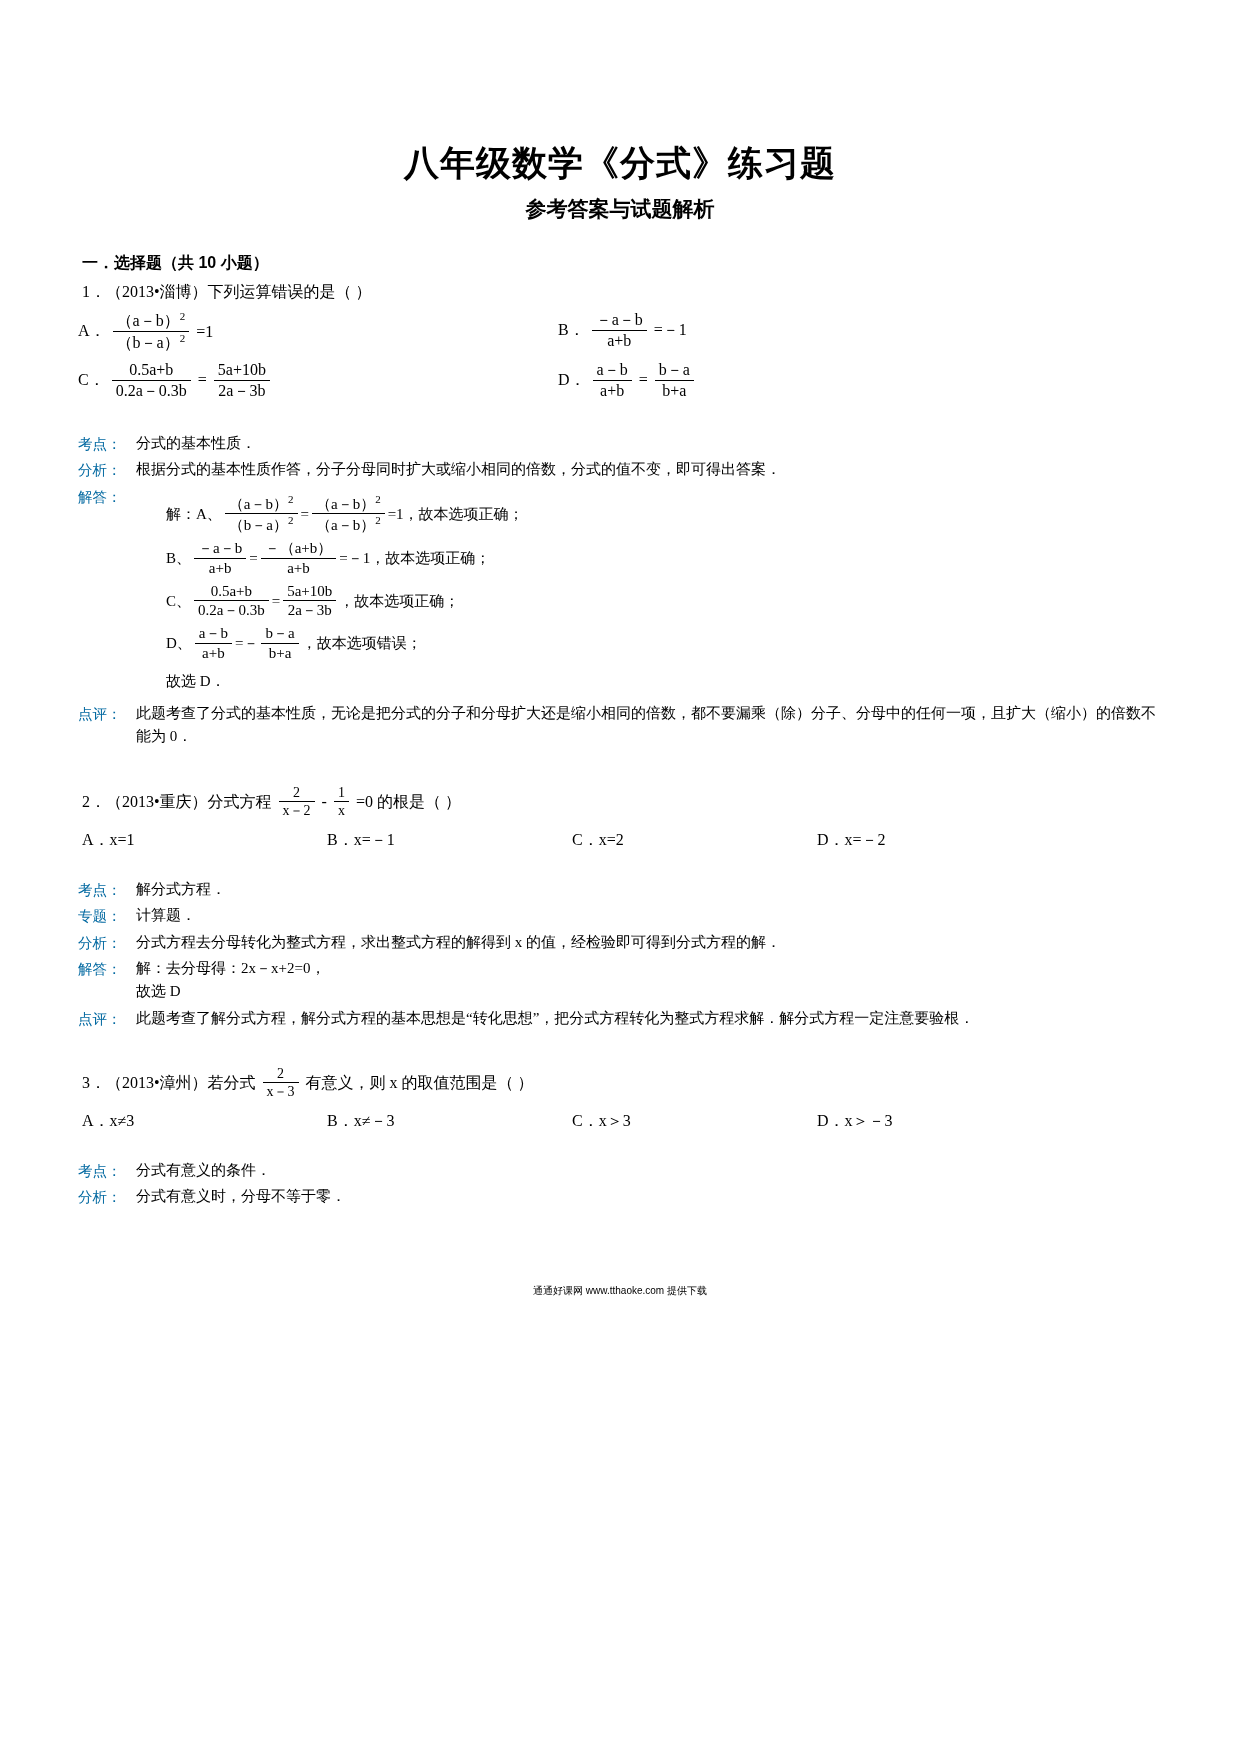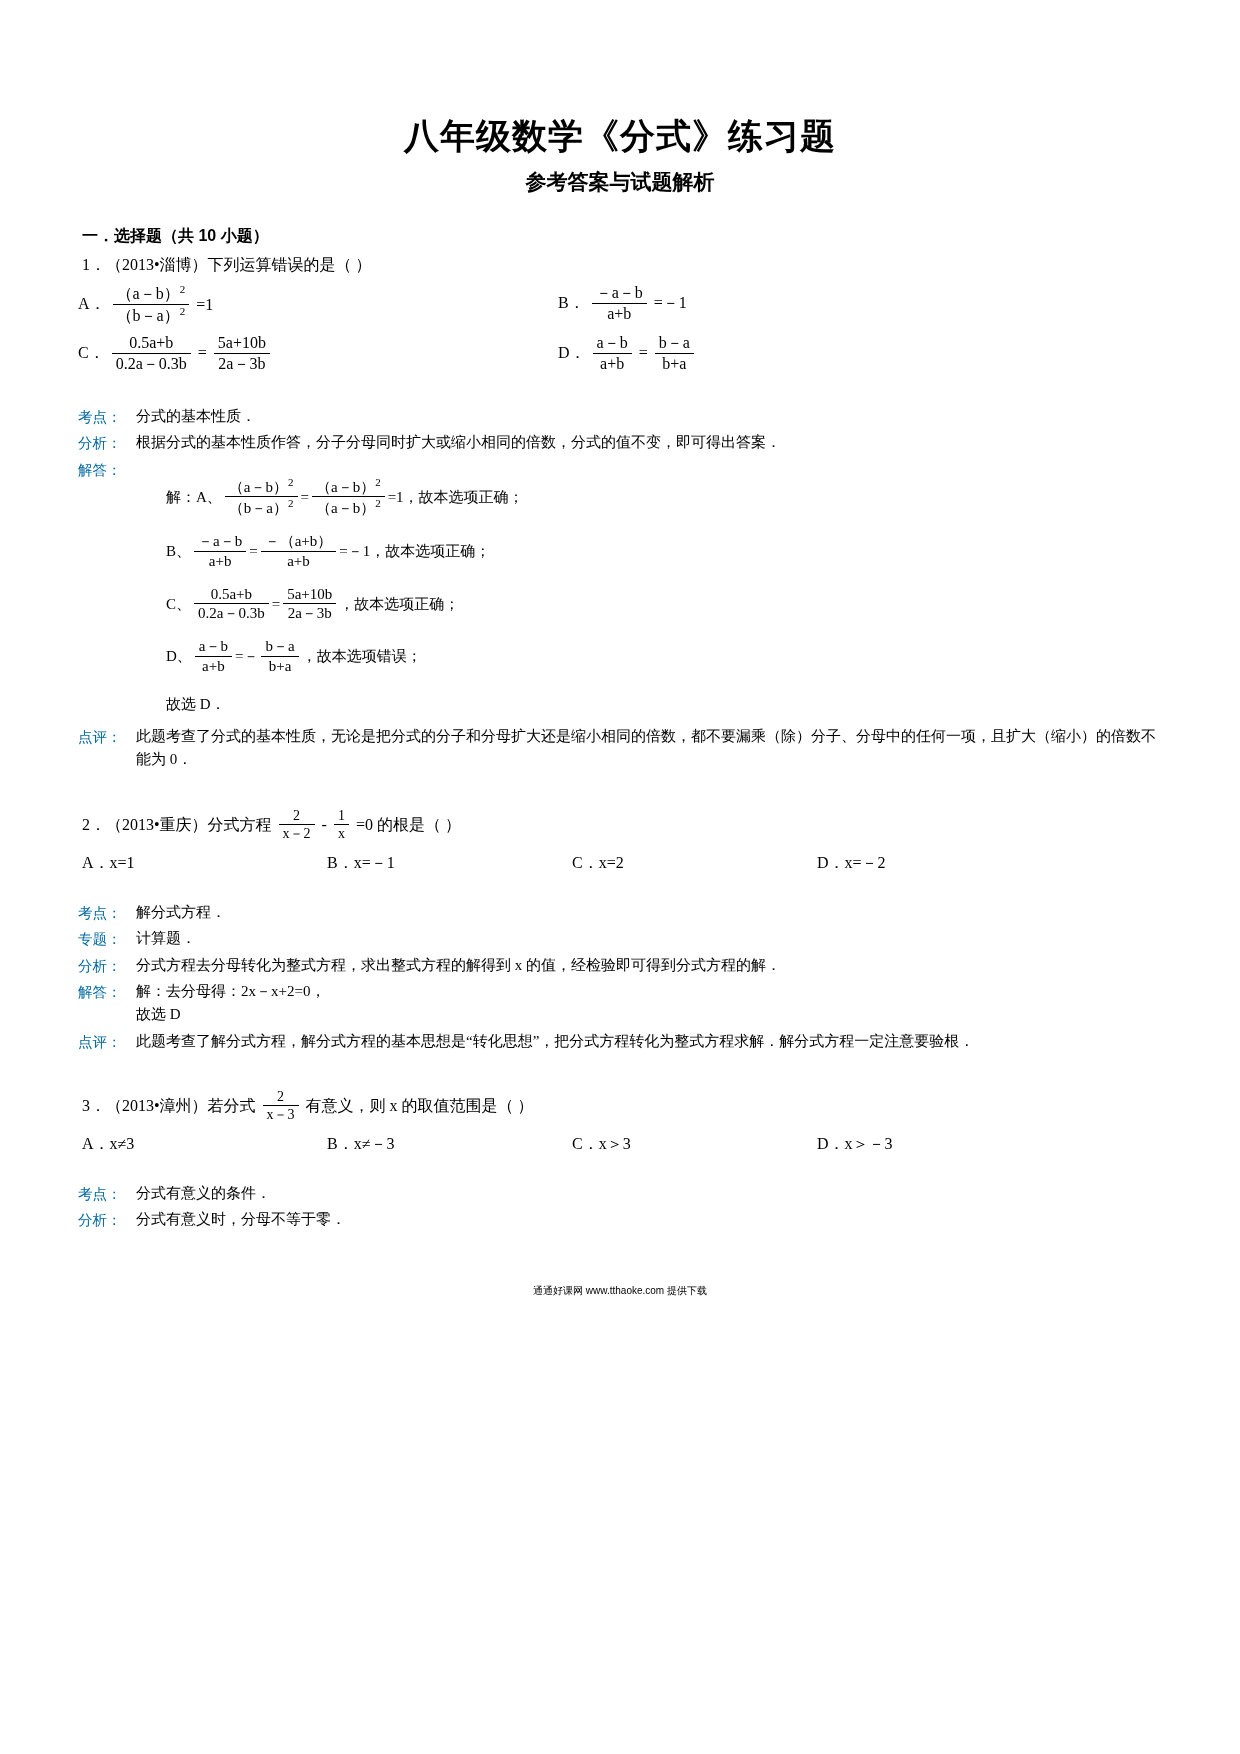--- a/index.html
+++ b/index.html
@@ -12,21 +12,21 @@
     height: 1754px;
     font-family: "Liberation Serif", serif;
     color: #000000;
     position: relative;
   }
   .page {
     position: relative;
     width: 1240px;
     height: 1322px;
     box-sizing: border-box;
-    padding: 85px 78px 0 78px;
+    padding: 112px 78px 0 78px;
   }
   .doc-title {
     text-align: center;
     font-family: "Liberation Sans", sans-serif;
     font-weight: bold;
     font-size: 35px;
     letter-spacing: 1px;
     margin: 28px 0 8px 0;
   }
   .doc-subtitle {
@@ -91,21 +91,21 @@
   }
   .meta .body {
     flex: 1;
   }
   .ans-block {
     margin: 4px 0 4px 0;
     font-size: 15px;
     line-height: 1.9;
   }
   .ans-line {
-    margin: 14px 0;
+    margin: 4px 0;
     display: flex;
     align-items: center;
   }
   .indent { margin-left: 30px; }
   .qgap { height: 26px; }
   .footer {
     position: absolute;
     left: 0;
     right: 0;
     bottom: 24px;

